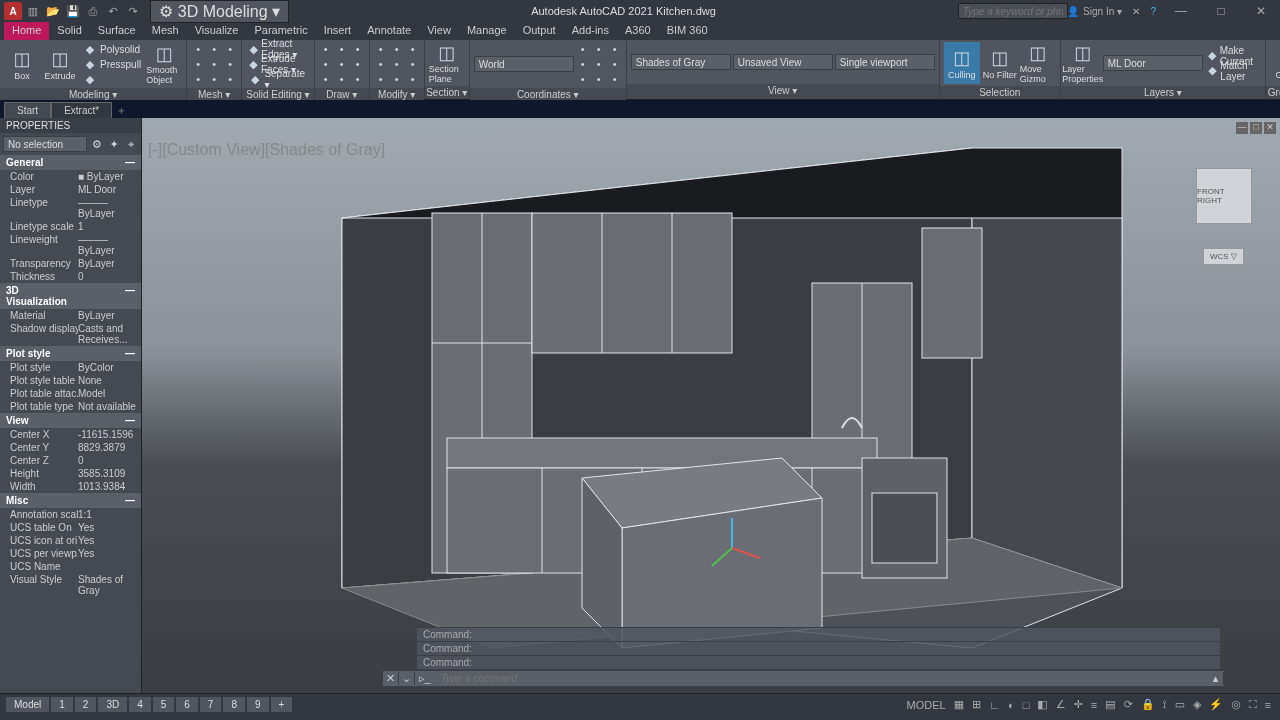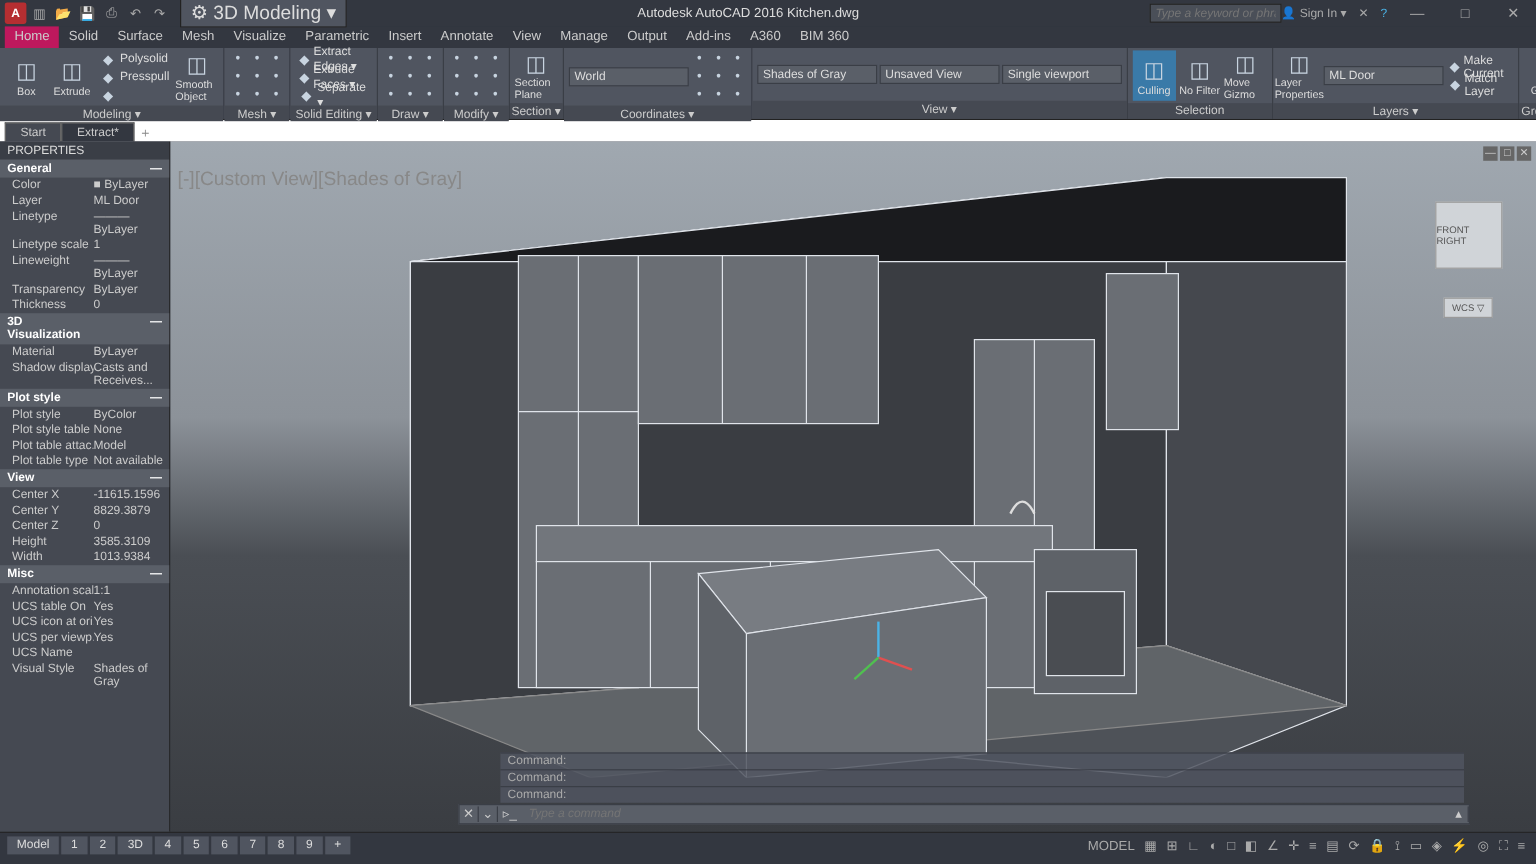--- a/index.html
+++ b/index.html
@@ -19,21 +19,21 @@
 .ribbon { height: 60px; background: #505560; border-bottom: 1px solid #222; display: flex; }
 .ribbon-panel { display: flex; flex-direction: column; border-right: 1px solid #3a3e46; }
 .ribbon-body { flex: 1; display: flex; align-items: center; padding: 2px 4px; gap: 2px; }
 .ribbon-label { height: 15px; background: #454952; text-align: center; font-size: 10px; color: #ccc; padding-top: 1px; }
 .big-btn { display: flex; flex-direction: column; align-items: center; justify-content: center; width: 36px; height: 42px; color: #ddd; font-size: 9px; cursor: pointer; }
 .big-btn .ic { width: 24px; height: 24px; display:flex;align-items:center;justify-content:center;font-size:18px;color:#c8d4e0; }
 .small-row { display: flex; flex-direction: column; gap: 1px; }
 .small-btn { display:flex;align-items:center;gap:3px;color:#ddd;font-size:10px;padding:0 3px;height:14px;cursor:pointer;}
 .small-ic { width:14px;height:14px;display:flex;align-items:center;justify-content:center;font-size:11px;color:#c8d4e0;}
 .combo { background:#5a5f68;border:1px solid #3a3e46;color:#ddd;font-size:10px;padding:1px 4px;height:16px;display:flex;align-items:center;min-width:100px;}
-.filetabs { height: 18px; background: #ffffff; display: flex; align-items: flex-end; padding-left: 4px; gap: 0; }
+.filetabs { height: 18px; background: #0f172a; display: flex; align-items: flex-end; padding-left: 4px; gap: 0; }
 .filetab { padding: 2px 12px; background: #333740; color: #ccc; font-size: 10px; border-top: 1px solid #666; border-left:1px solid #666;border-right:1px solid #666; }
 .filetab.inactive { background: #454952; }
 .newtab { width: 18px; text-align:center;color:#888; }
 .workarea { display: flex; height: 575px; }
 .props { width: 142px; background: #454952; border-right: 1px solid #222; display:flex;flex-direction:column;}
 .props-title { background:#3a3e46;color:#ddd;padding:2px 6px;font-size:10px;display:flex;justify-content:space-between;}
 .props-sel { display:flex;padding:3px;gap:3px;align-items:center;}
 .props-sel .combo { flex:1;min-width:0;}
 .cat { background:#5a5f68;color:#fff;padding:2px 6px;font-size:10px;font-weight:bold;display:flex;justify-content:space-between;gap:48px;}
 .proprow { display:flex;padding:1px 0;}
@@ -64,21 +64,21 @@
   <div class="qat">
     <div class="logo">A</div>
     <span class="qat-icon">▥</span>
     <span class="qat-icon">📂</span>
     <span class="qat-icon">💾</span>
     <span class="qat-icon">⎙</span>
     <span class="qat-icon">↶</span>
     <span class="qat-icon">↷</span>
     <div class="workspace">⚙ <span>3D Modeling</span> ▾</div>
   </div>
-  <div class="title">Autodesk AutoCAD 2016    Kitchen.dwg</div>
+  <div class="title">Autodesk AutoCAD 2021    Kitchen.dwg</div>
   <input class="search" placeholder="Type a keyword or phrase" style="">
   <div class="right">
     <span>👤 <span>Sign In</span> ▾</span>
     <span>✕</span>
     <span style="color:#4bb3e6">?</span>
     <span class="winbtn">—</span>
     <span class="winbtn">□</span>
     <span class="winbtn">✕</span>
   </div>
 </div>
@@ -288,20 +288,26 @@
 <div class="filetabs" id="filetabs">
   <div class="filetab inactive">Start</div>
     <div class="filetab">Extract*</div>
     <span class="newtab">＋</span>
 </div>
 
 <div class="workarea">
   <div class="props">
     <div class="props-title">
       <span>PROPERTIES</span>
+    </div>
+    <div class="props-sel">
+      <div class="combo">No selection</div>
+      <span class="small-ic">⚙</span>
+      <span class="small-ic">✦</span>
+      <span class="small-ic">⌖</span>
     </div>
     <div id="propcats">
         <div class="cat">
           <span>General</span>
           <span>—</span>
         </div>
         <div class="proprow">
           <div class="k">Color</div>
           <div class="v">■ ByLayer</div>
         </div>

